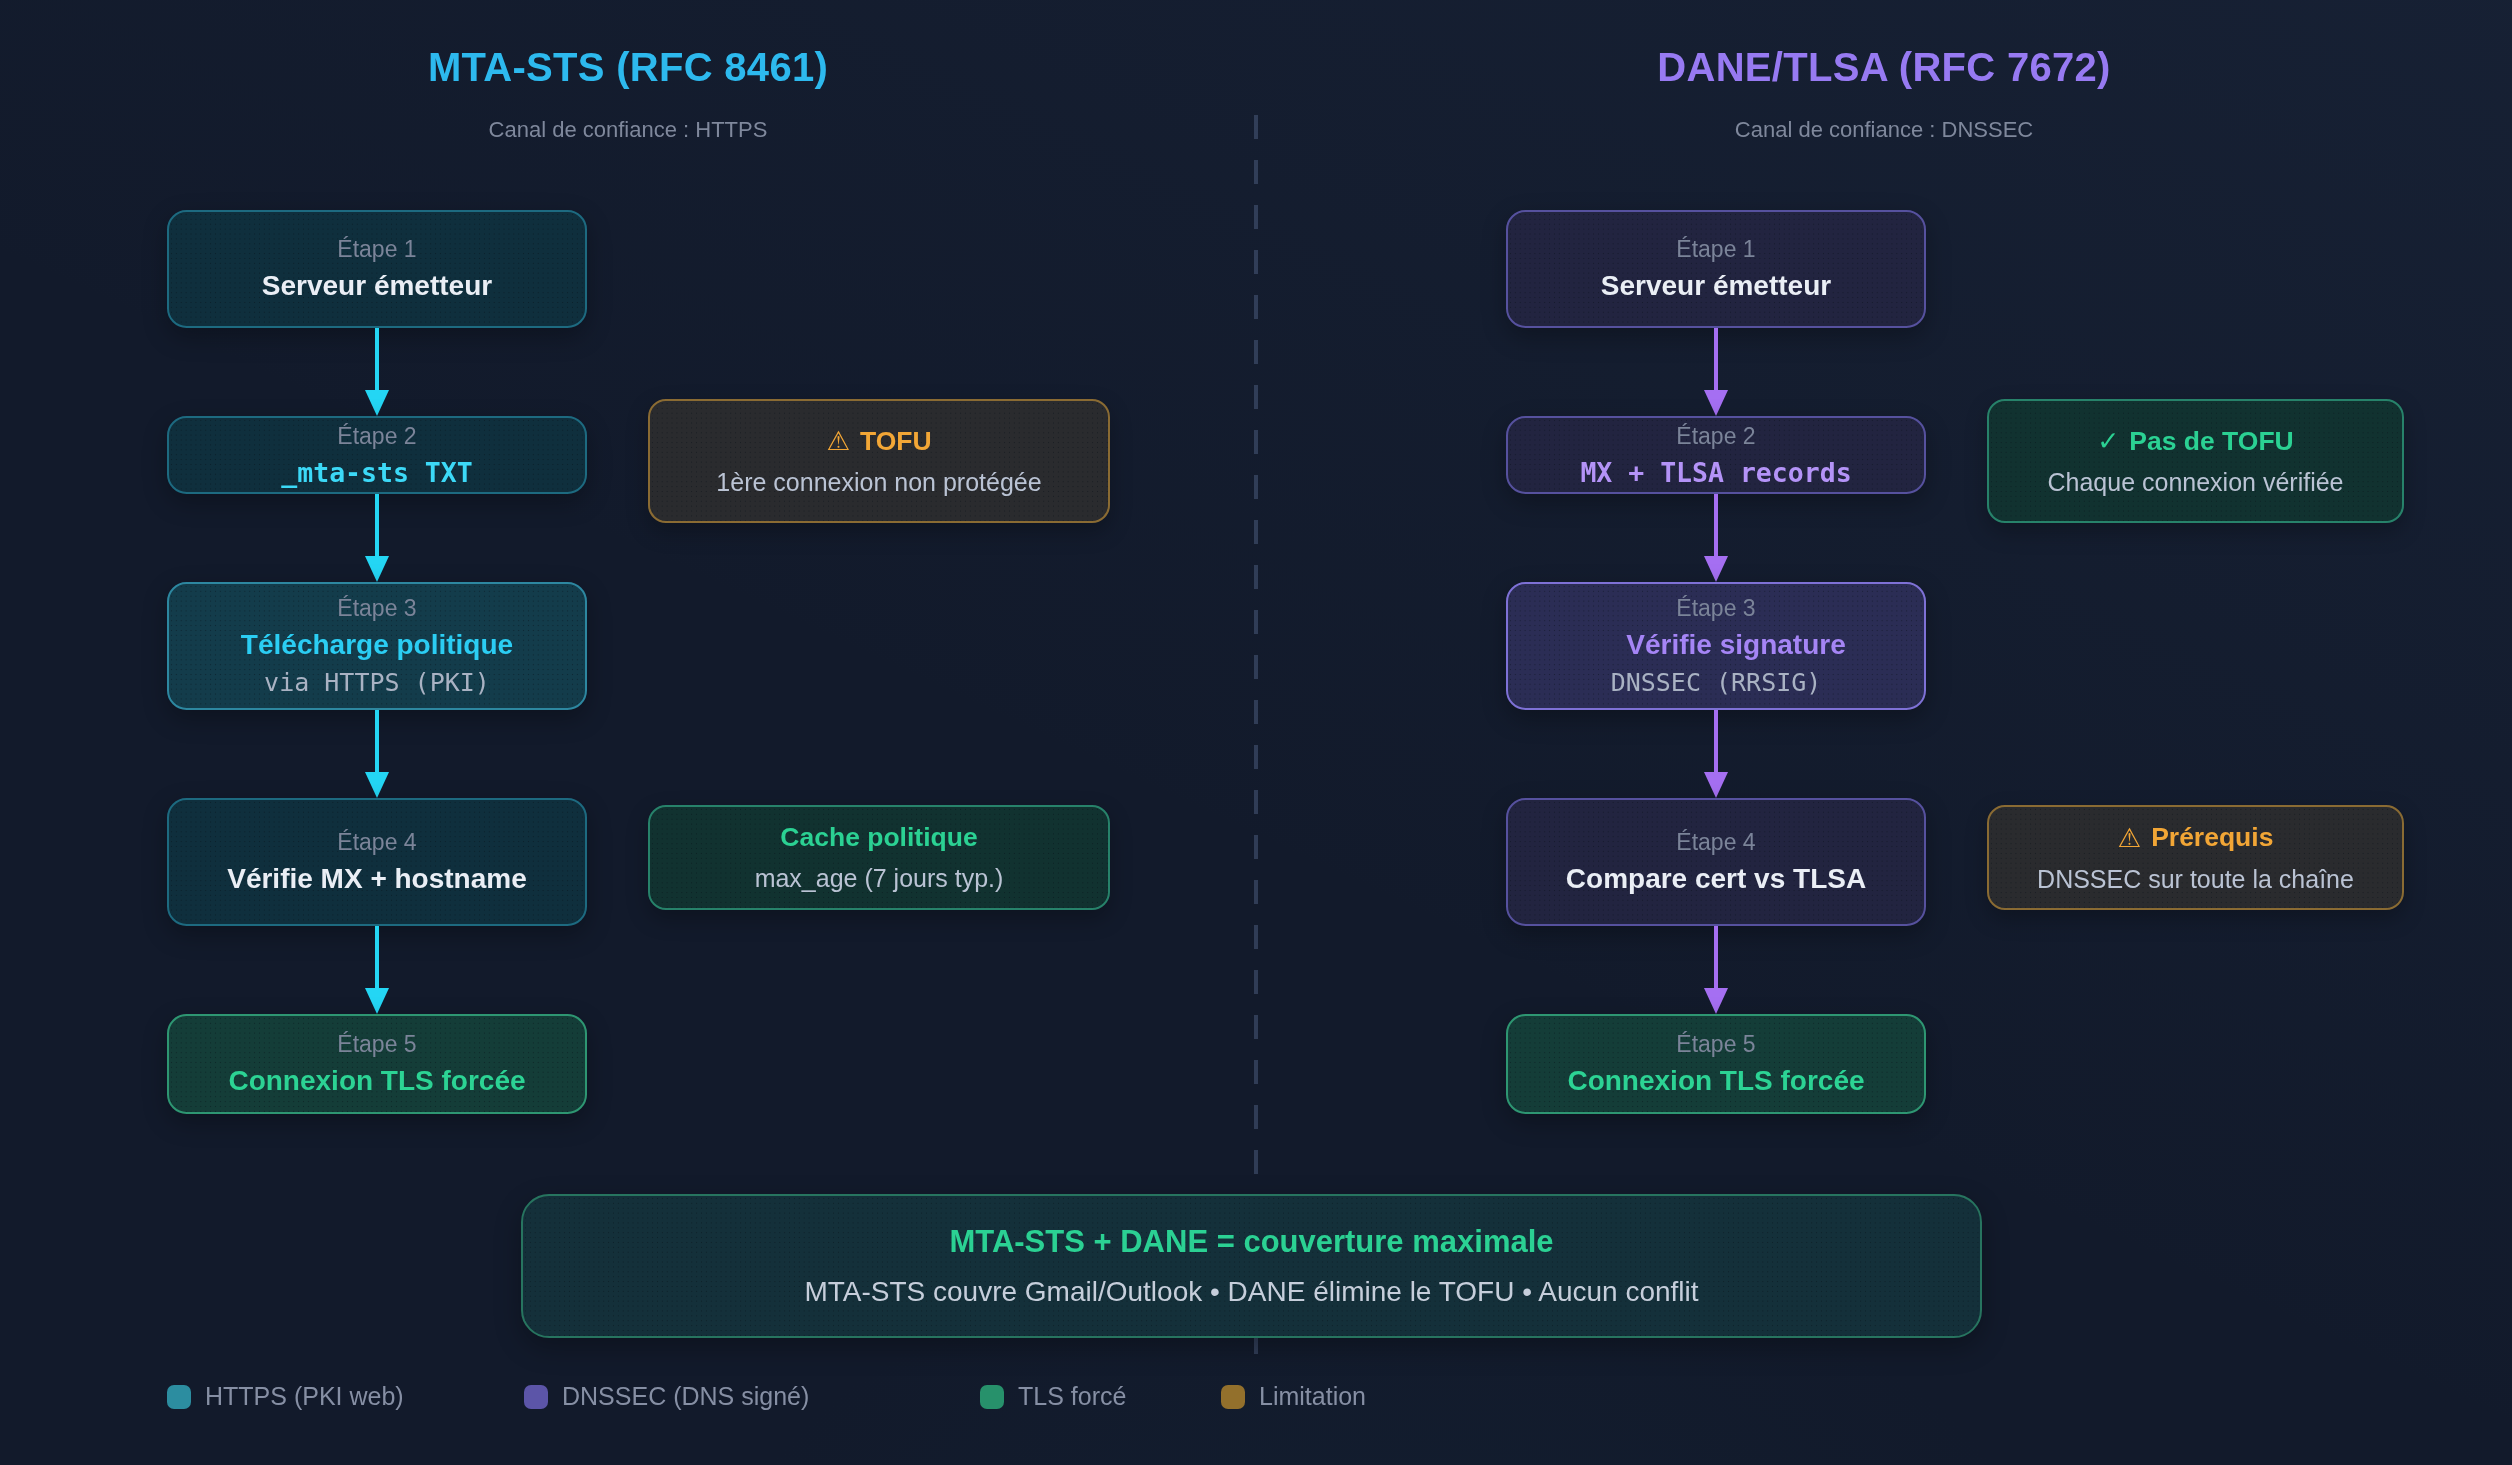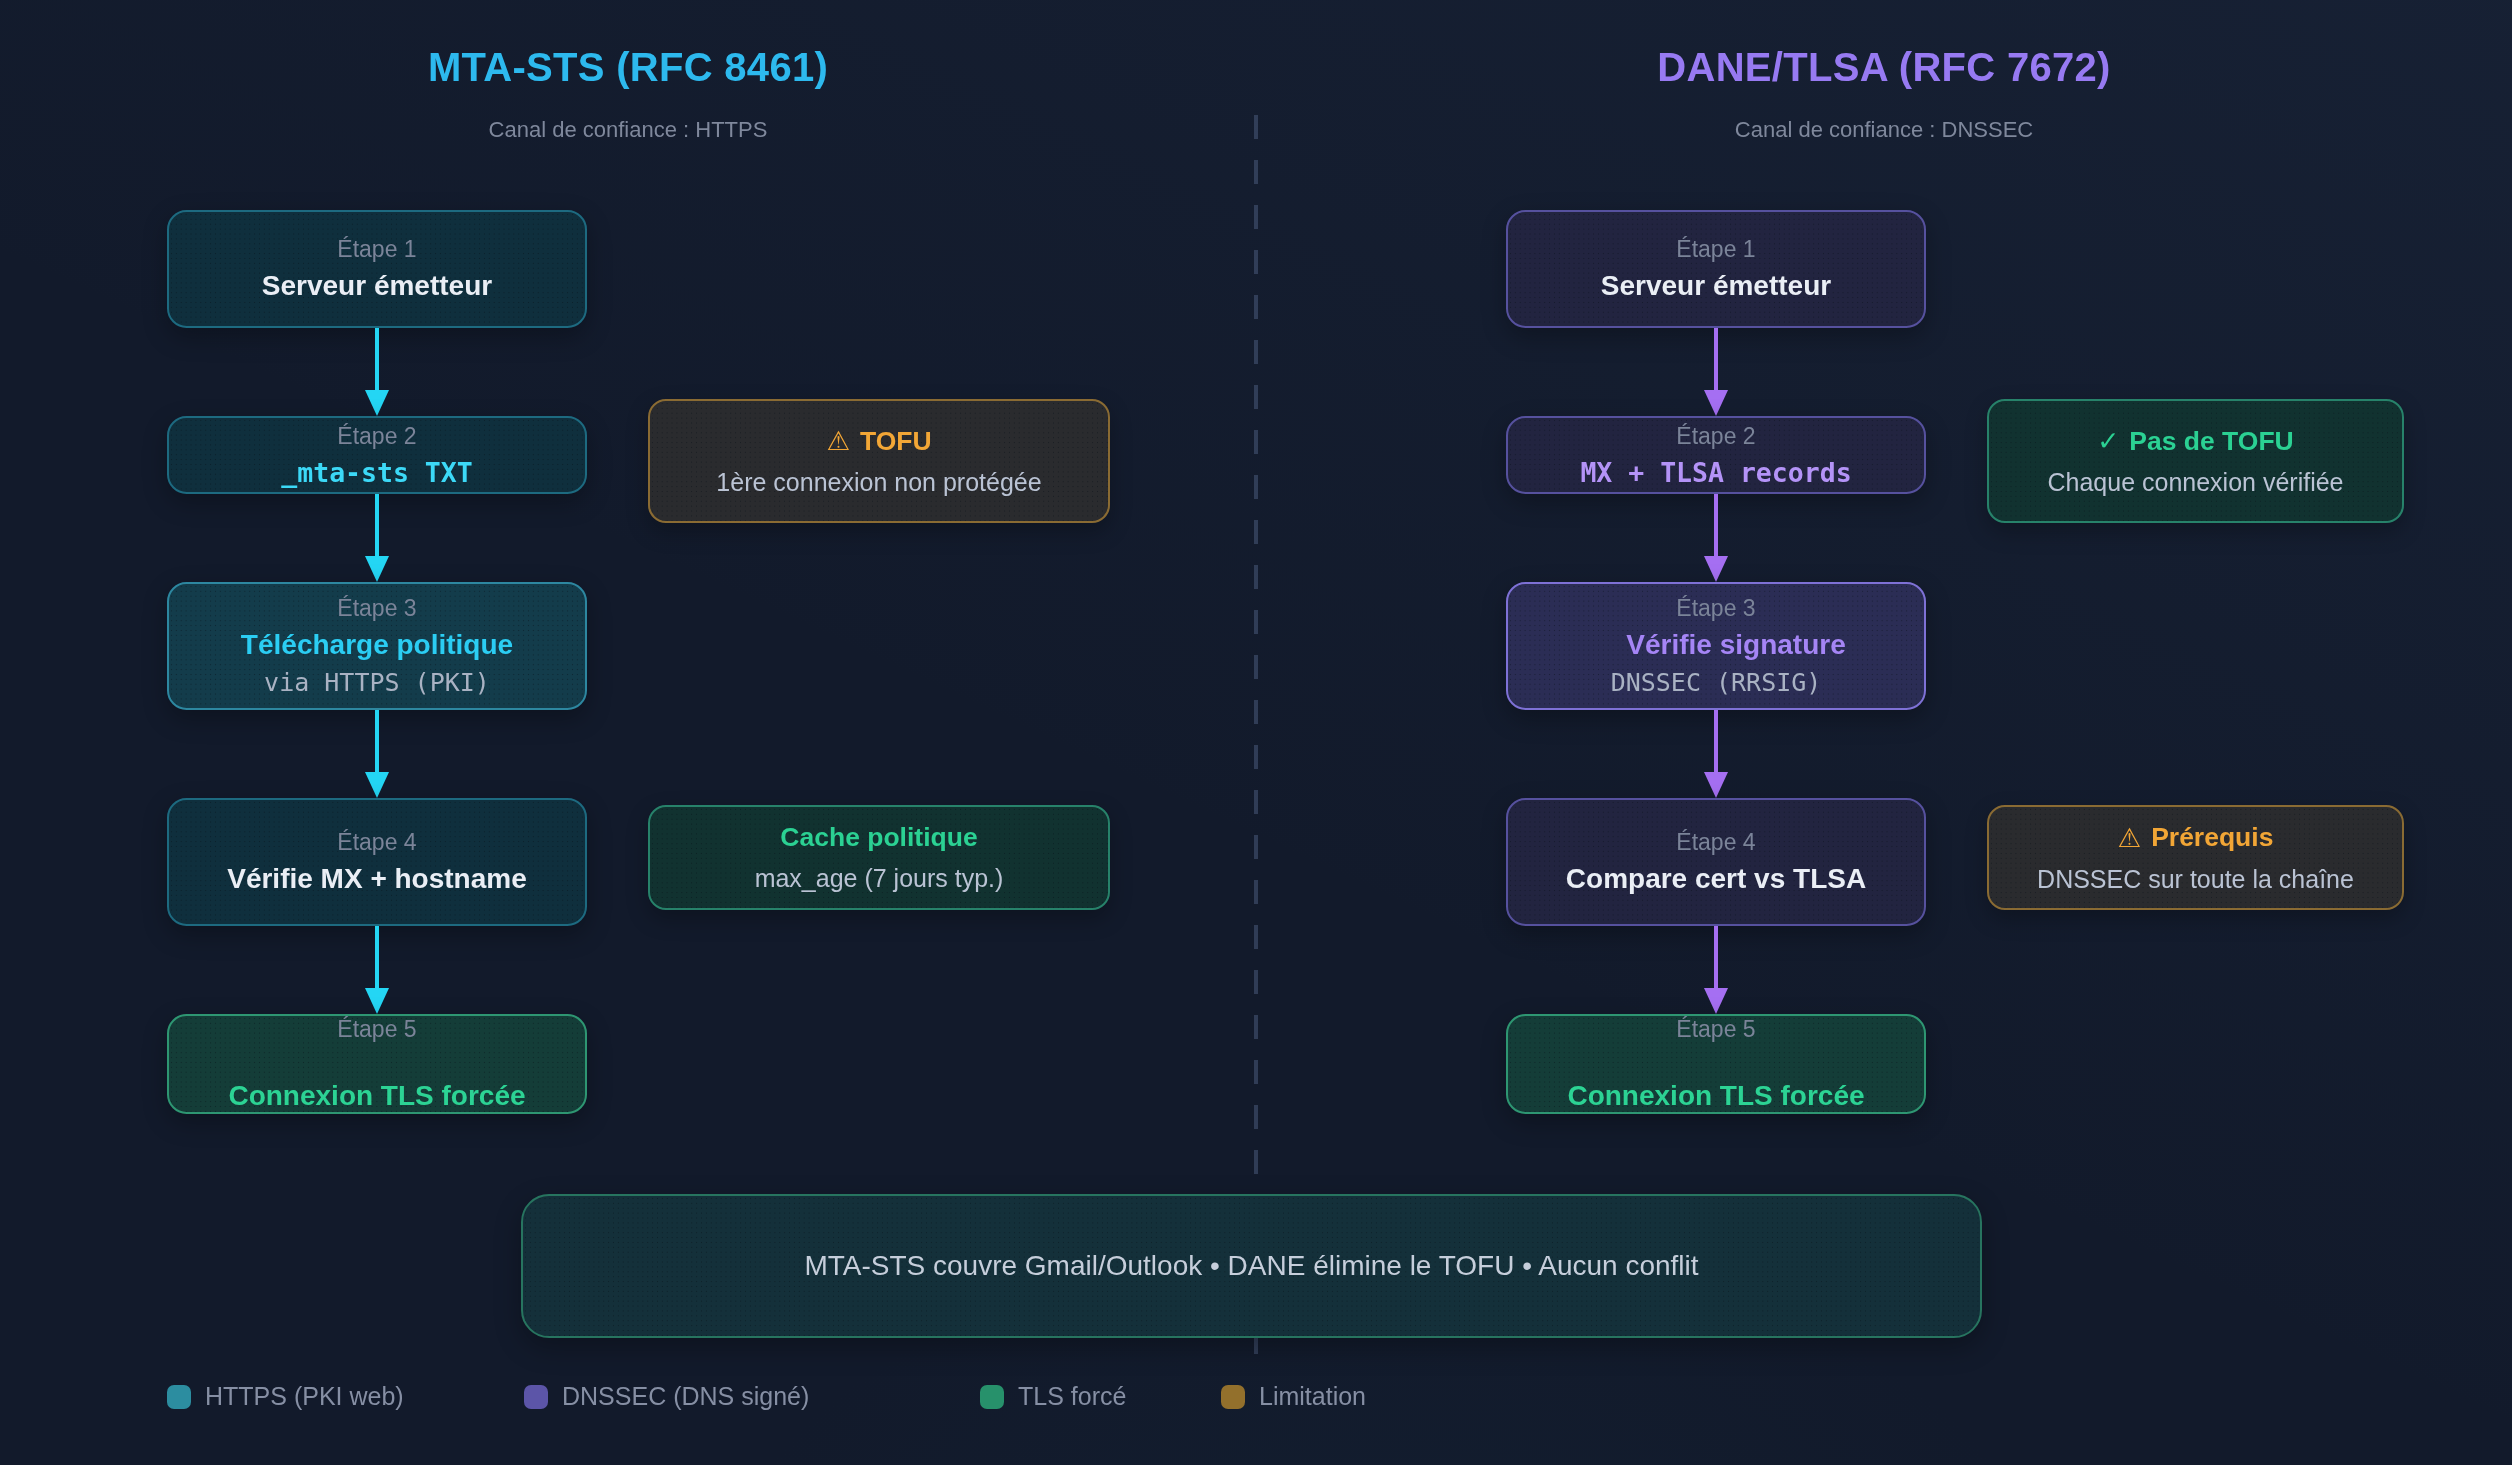--- a/index.html
+++ b/index.html
@@ -53,21 +53,21 @@
     display:flex; flex-direction:column; align-items:center; justify-content:center;
     gap:7px; box-shadow:0 8.4px 24px rgba(0,0,0,0.28);
   }
   .step--h3 { height:128px; }
   .s1 { height:118px; } .s2 { height:78px; } .s4 { height:128px; } .s5 { height:100px; }
 
   .step--cyan      { background-color:#0f2f3d; border-color:#1d6a80; }
   .step--cyan-hi   { background-color:#133c4b; border-color:#2d87a0; }
   .step--purple    { background-color:#222440; border-color:#56519e; }
   .step--purple-hi { background-color:#2b2d55; border-color:#7e71d6; }
-  .step--green     { background-color:#143d38; border-color:#2e9672;justify-content:space-between; }
+  .step--green     { background-color:#143d38; border-color:#2e9672; }
 
   .step-label { font-size:23px; color:#7b8499; }
   .step-title { font-size:28px; font-weight:bold; }
   .step-sub   { font-size:25px; color:#a9b2c3; }
   .mono { font-family:"DejaVu Sans Mono","Liberation Mono",monospace; }
 
   .t-white  { color:#eaeef5; }
   .t-cyan   { color:#2bcdf3; }
   .t-cyanmono { color:#3cd9f7; font-size:26.5px; font-weight:bold; }
   .t-purple { color:#a585f5;margin-left:40px; }
@@ -239,20 +239,21 @@
       <span class="ann-icon">⚠</span>
       <span>Prérequis</span>
     </div>
     <div class="ann-text">DNSSEC sur toute la chaîne</div>
   </div>
 </section>
 
 <div class="divider"></div>
 
 <div class="summary box-texture">
+  <div class="summary-title">MTA-STS + DANE = couverture maximale</div>
   <div class="summary-text">MTA-STS couvre Gmail/Outlook • DANE élimine le TOFU • Aucun conflit</div>
 </div>
 
 <div class="legend-item li-1">
   <span class="legend-swatch" style="background-color: rgb(44, 141, 160);"></span>
   <span class="legend-label">HTTPS (PKI web)</span>
 </div>
 <div class="legend-item li-2">
   <span class="legend-swatch" style="background-color: rgb(92, 85, 168);"></span>
   <span class="legend-label">DNSSEC (DNS signé)</span>

